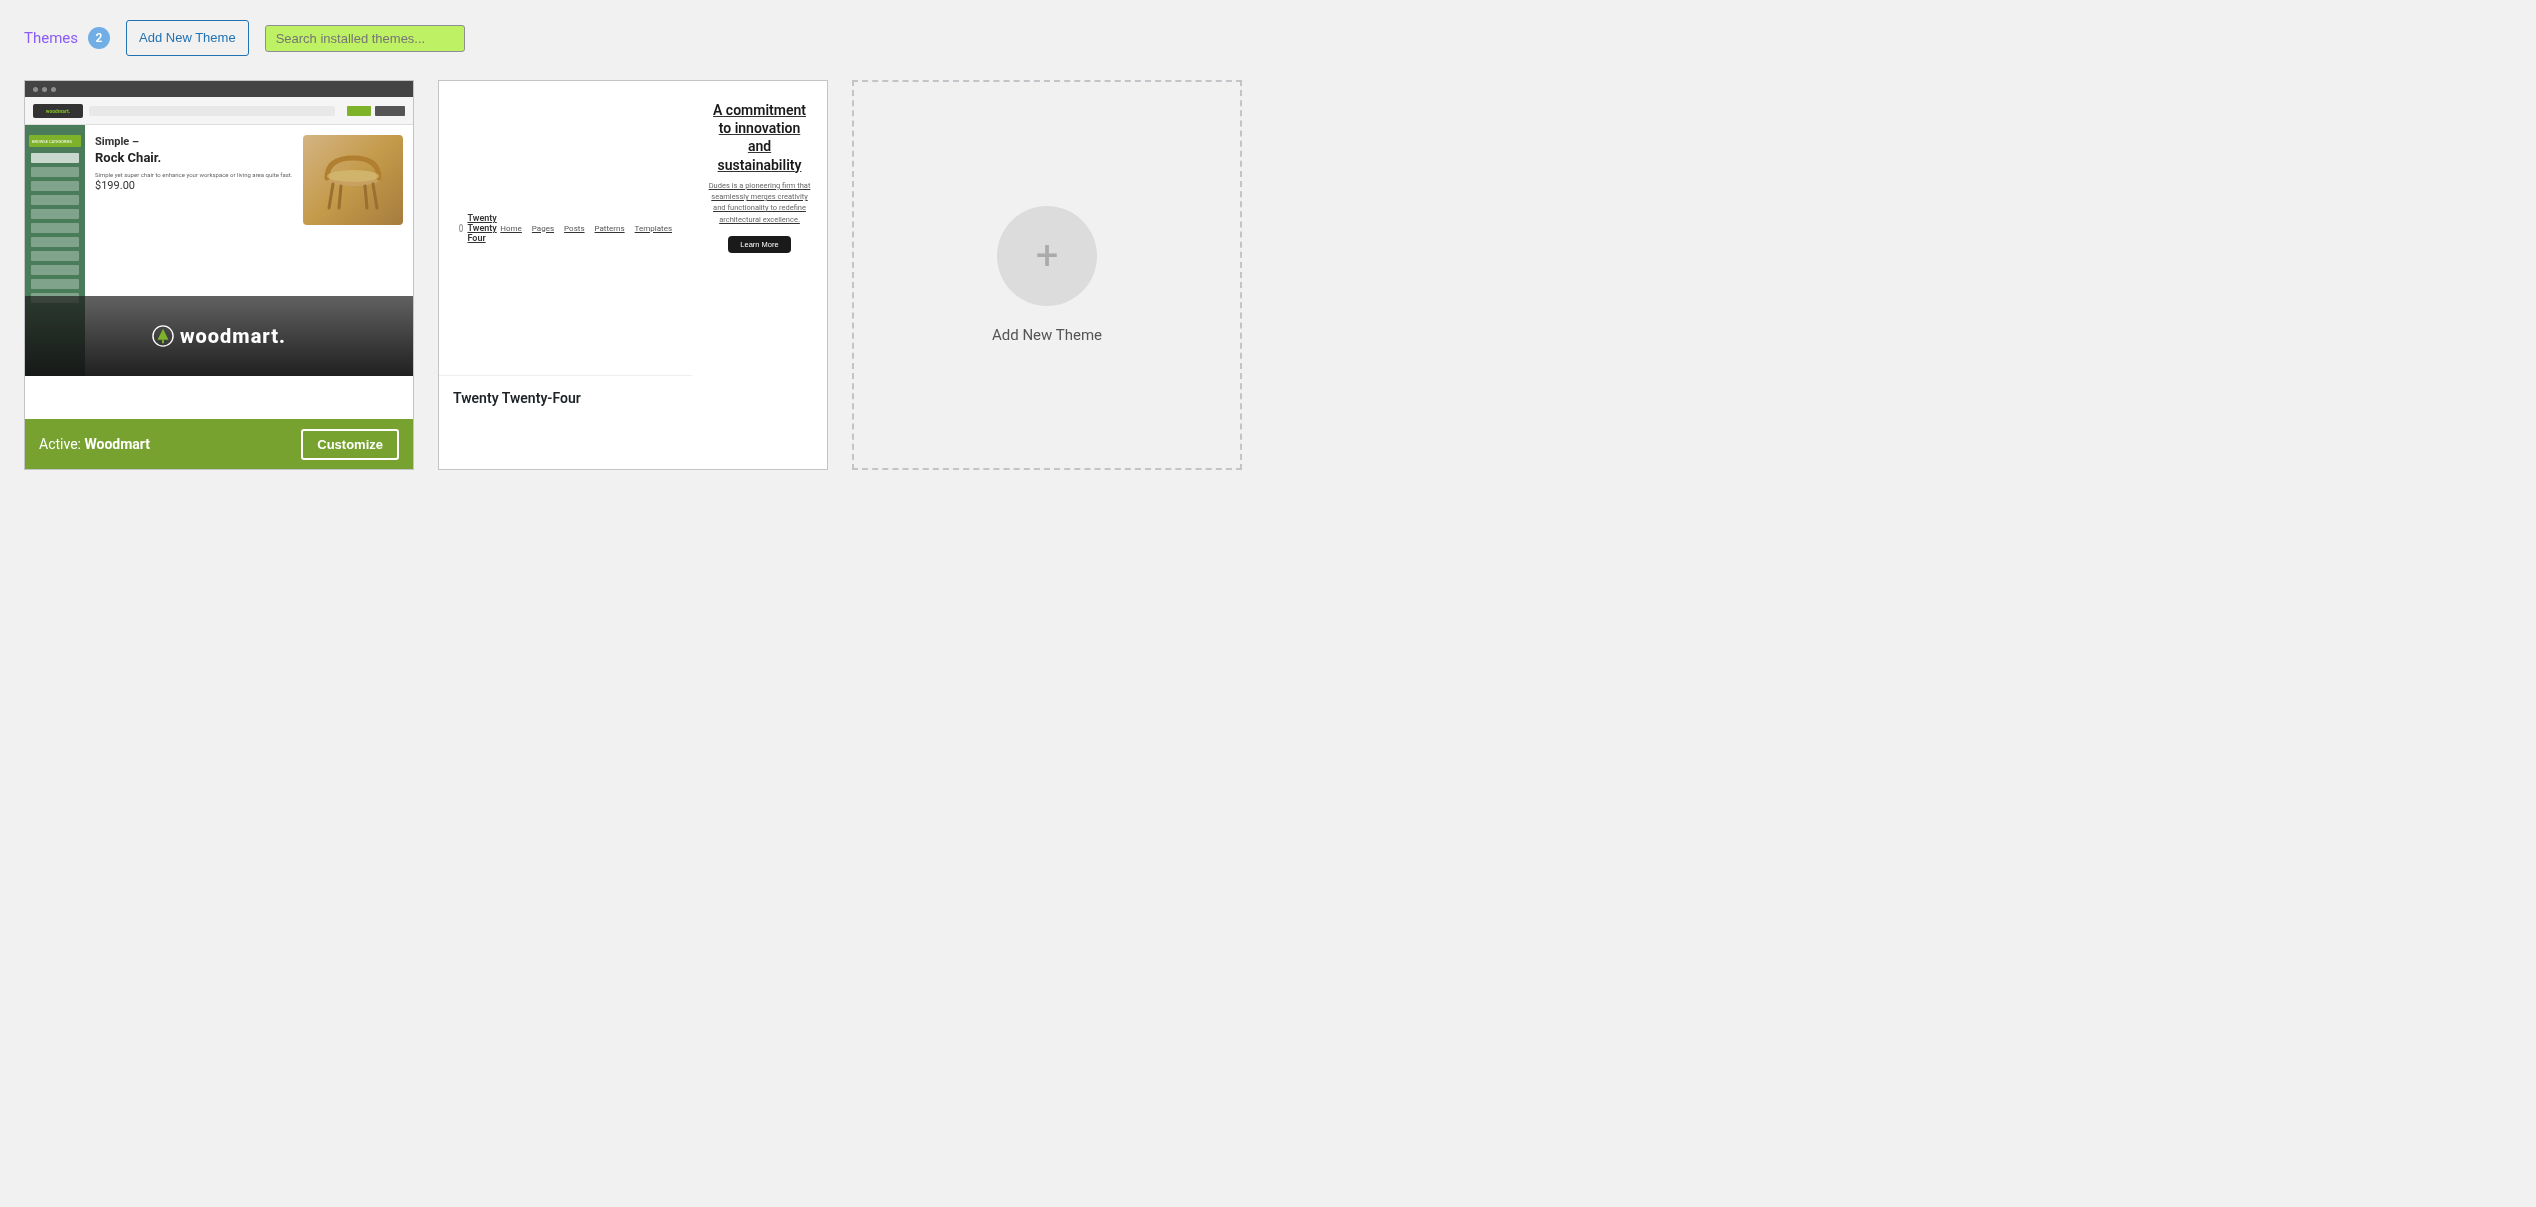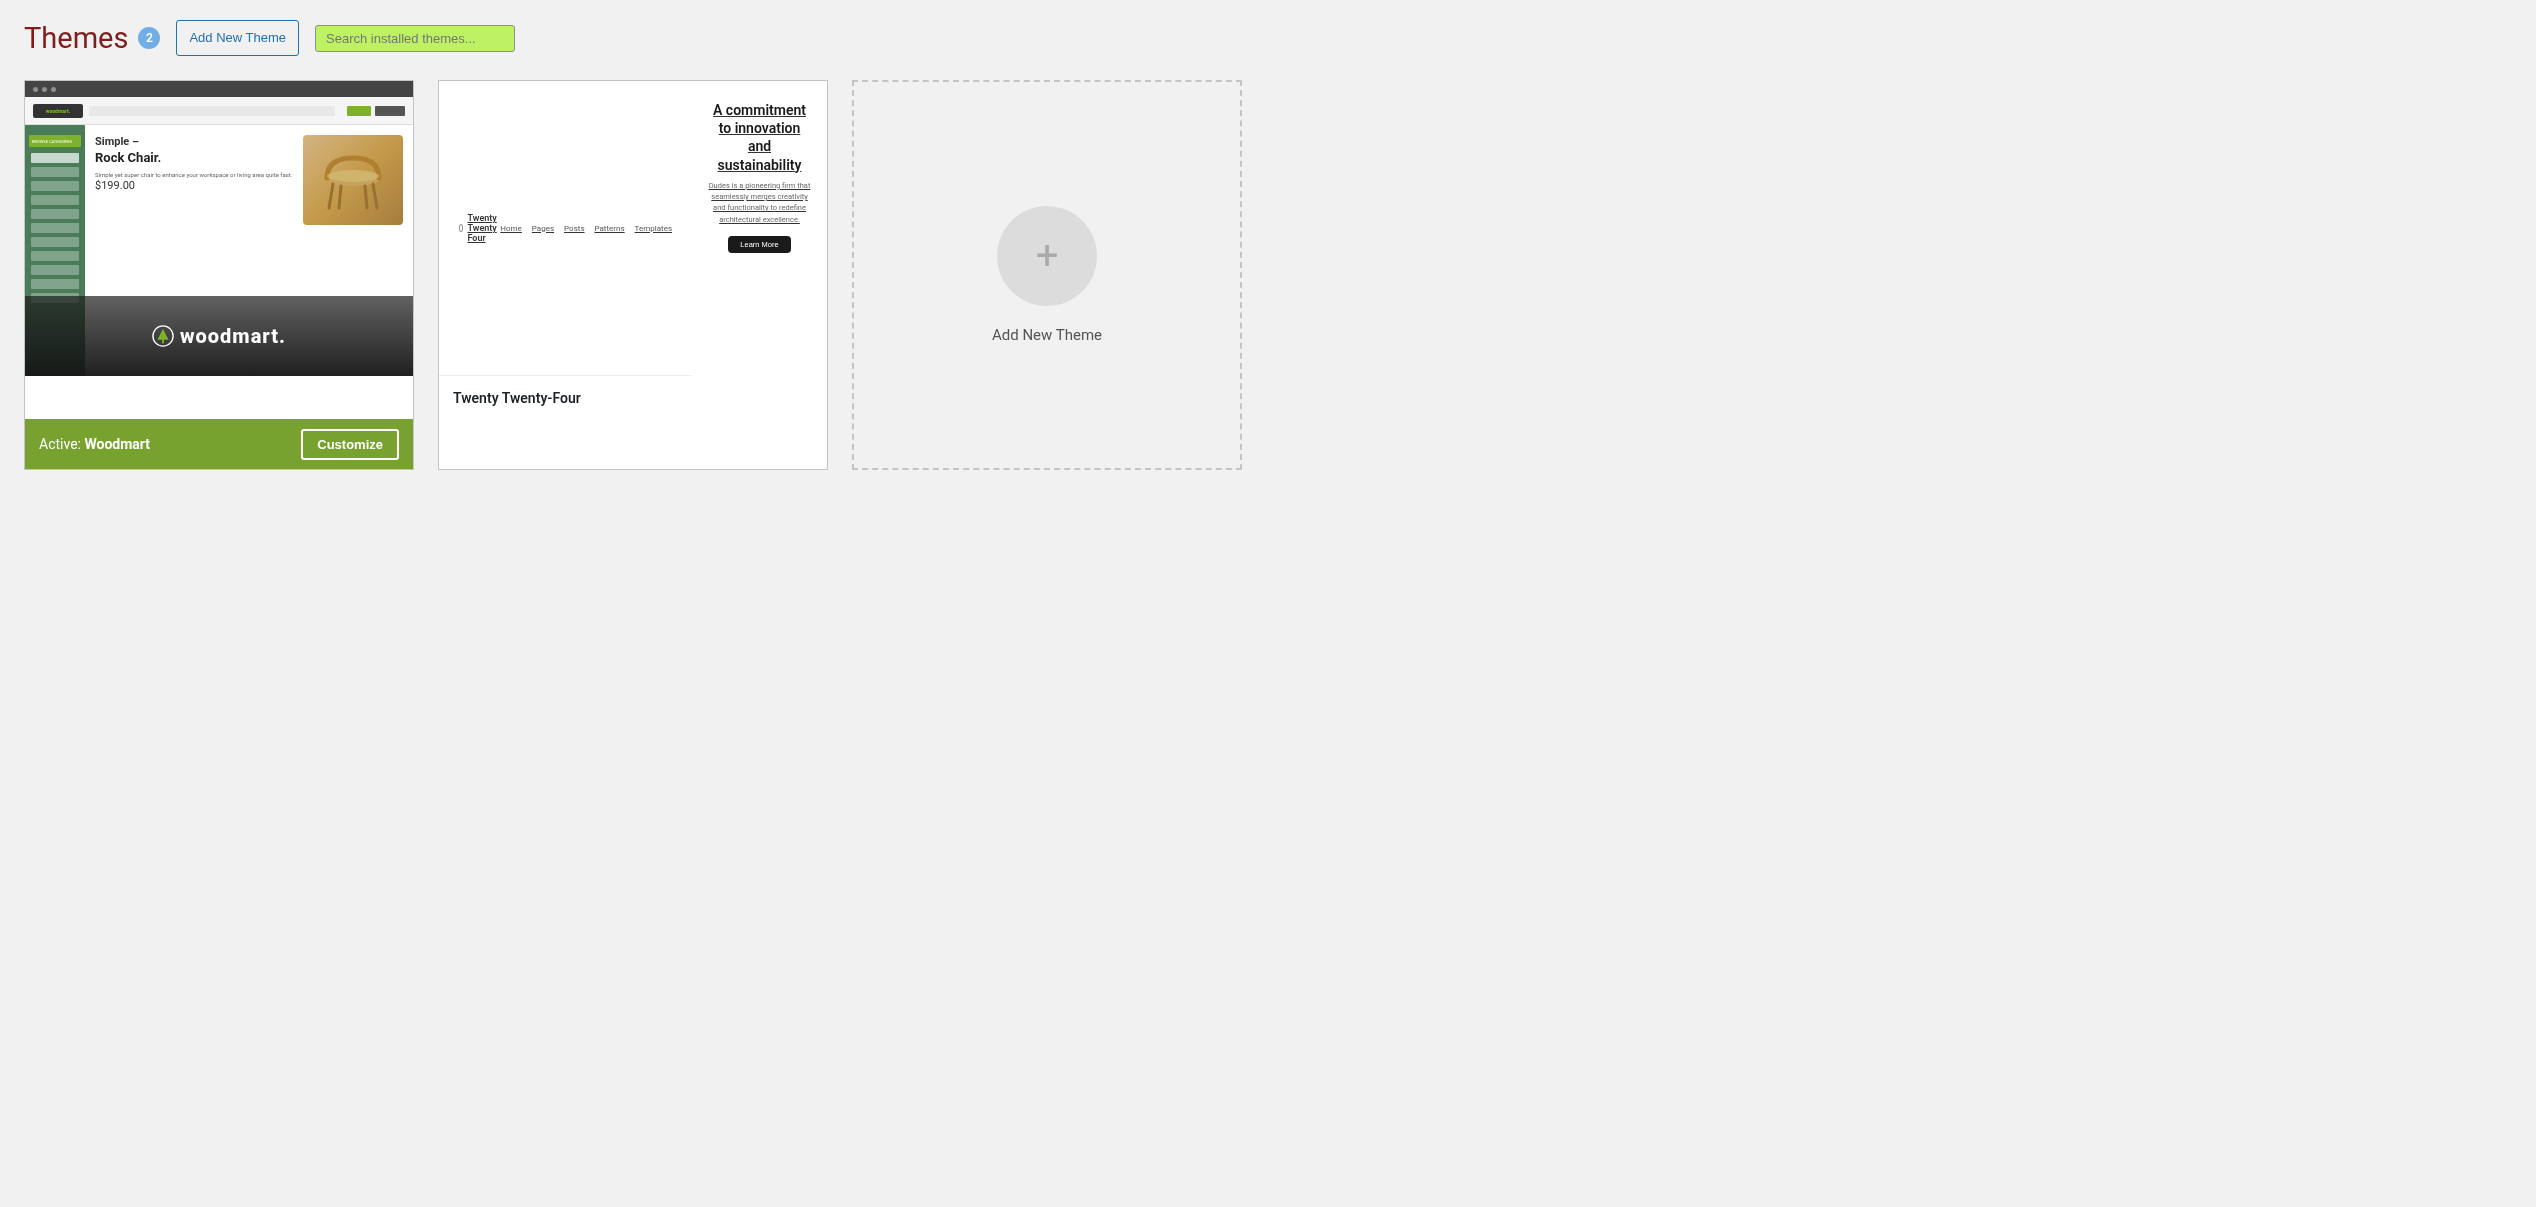--- a/index.html
+++ b/index.html
@@ -18,23 +18,23 @@
       align-items: center;
       gap: 16px;
       margin-bottom: 24px;
     }
     .page-title-wrap {
       display: flex;
       align-items: center;
       gap: 10px;
     }
     .page-title {
-      font-size: 29px;
+      font-size: 15px;
       font-weight: 400;
-      color: #7f1d1d;
+      color: #8b5cf6;
     }
     .theme-count-badge {
       background: #72aee6;
       color: #fff;
       border-radius: 50%;
       font-size: 12px;
       font-weight: 600;
       width: 22px;
       height: 22px;
       display: flex;

